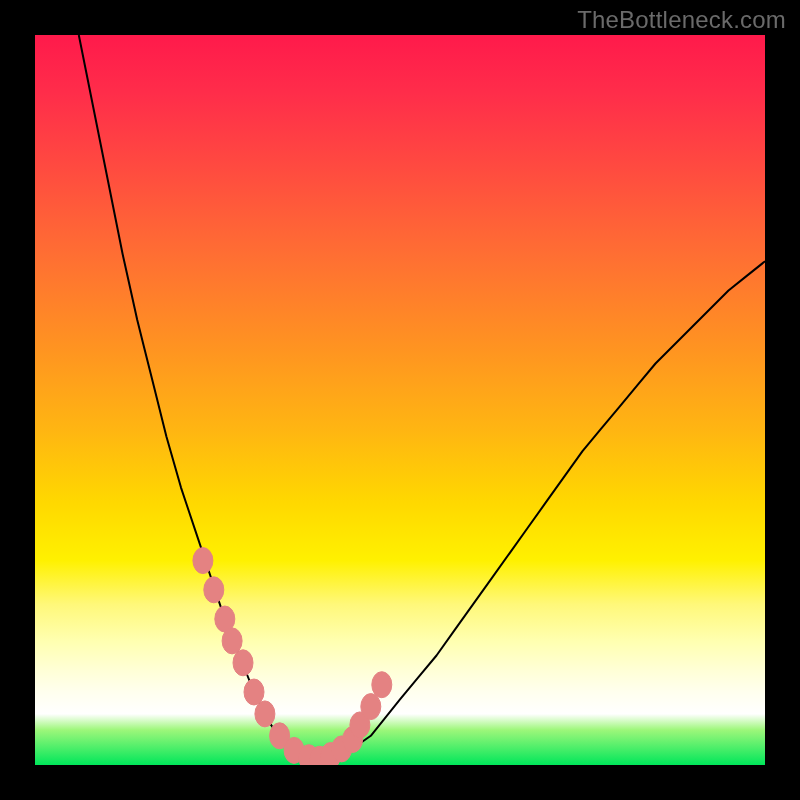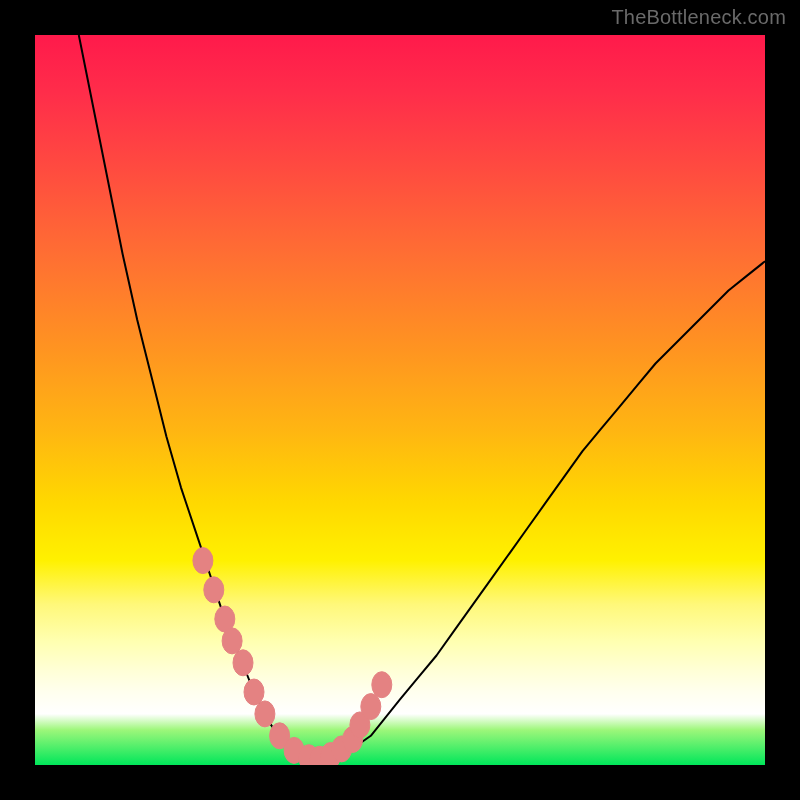--- a/index.html
+++ b/index.html
@@ -15,21 +15,21 @@
     position: relative;
     width: 800px;
     height: 800px;
     background: #000;
   }
   .watermark {
     position: absolute;
     top: 6px;
     right: 14px;
     color: #6a6a6a;
-    font-size: 20px;
+    font-size: 24px;
     font-weight: 500;
     letter-spacing: 0.2px;
     user-select: none;
   }
   .plot-area {
     position: absolute;
     left: 35px;
     top: 35px;
     width: 730px;
     height: 730px;

